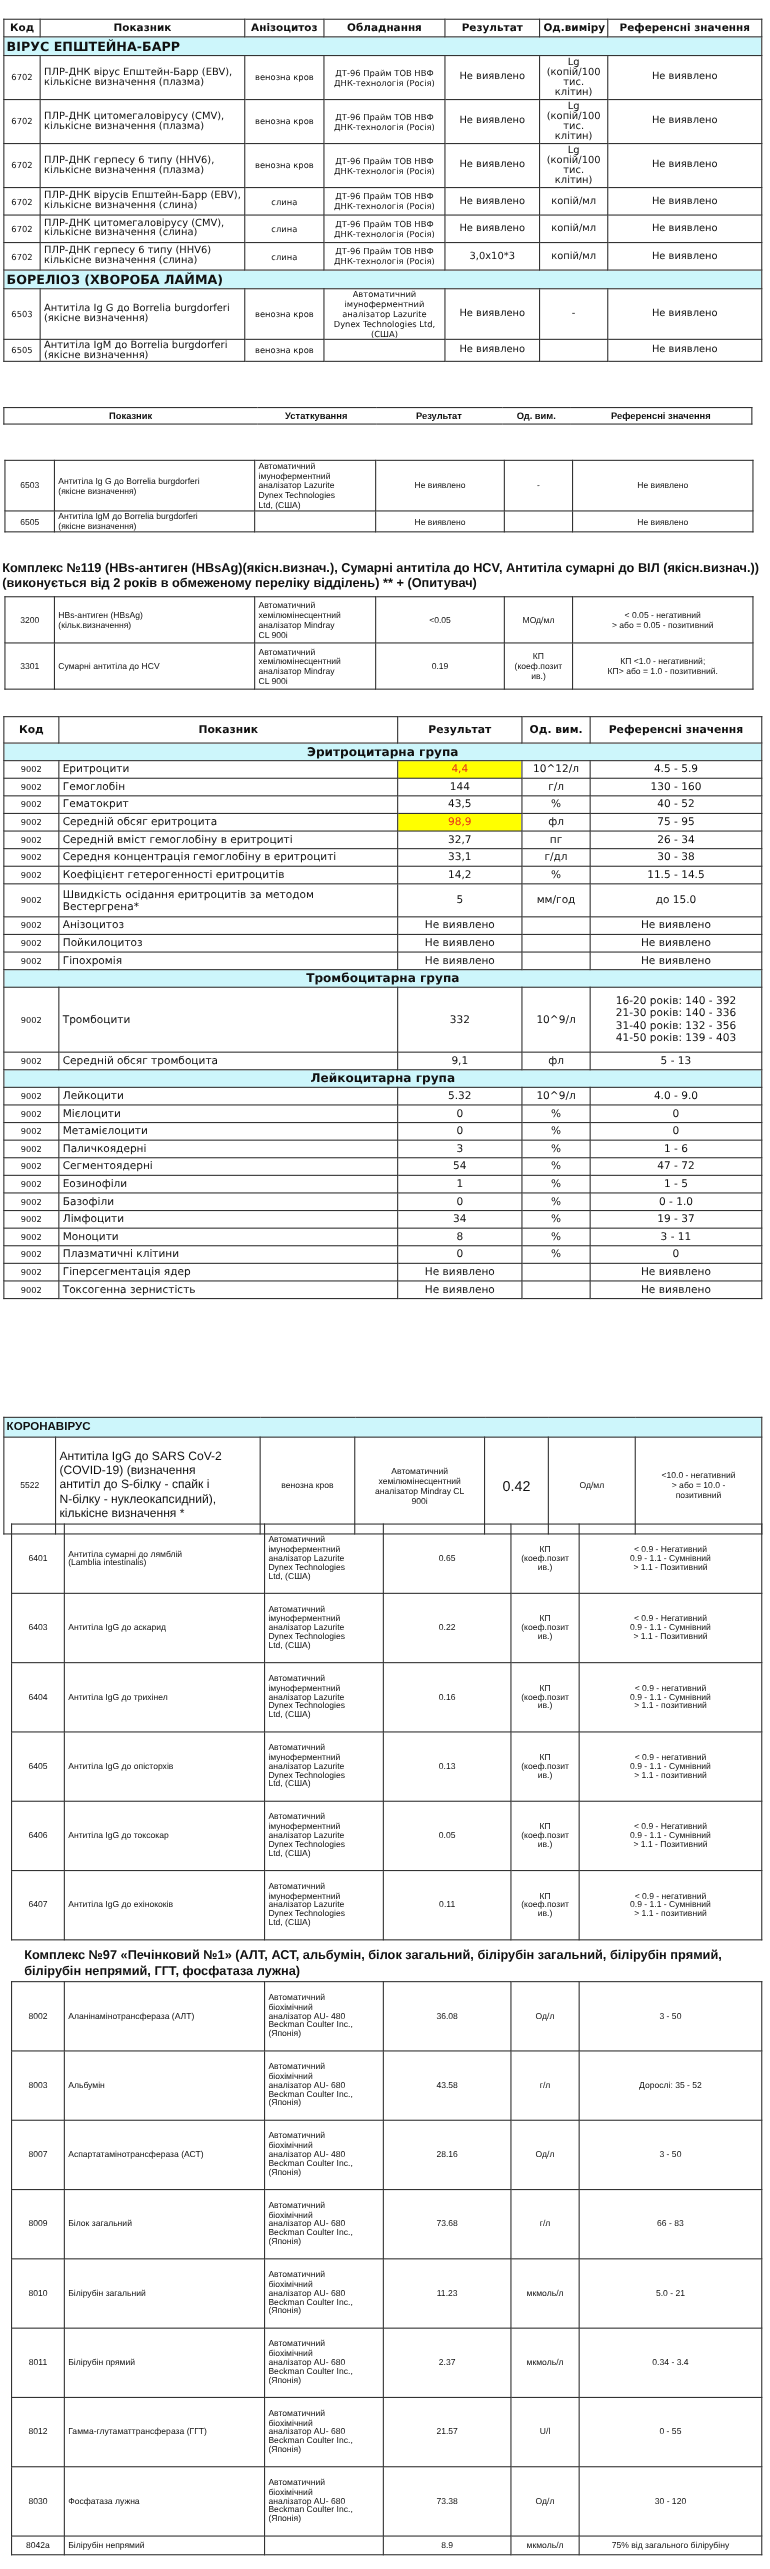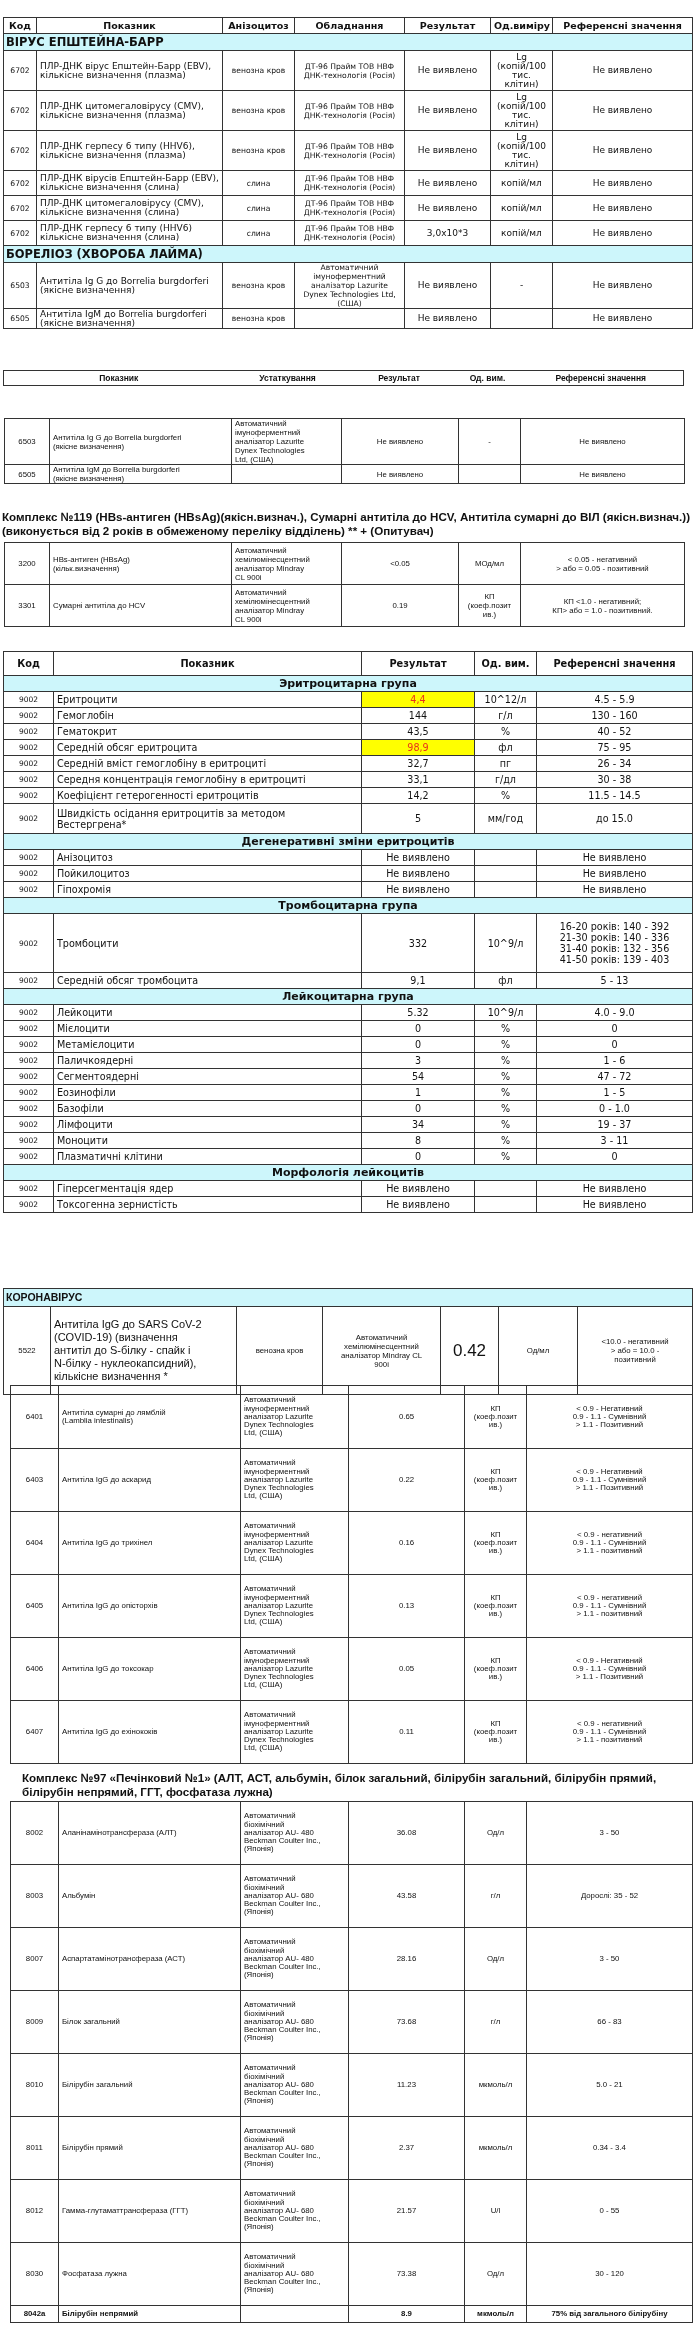--- a/index.html
+++ b/index.html
@@ -56,21 +56,21 @@
   #bcov td { font-size: 7.8px; line-height: 9px; }
 
   
   #bpar { left: 10px; top: 1385px; width: 682px; }
   #bpar td { font-size: 7.8px; line-height: 8.2px; height: 63px; }
 
   
   #t97 { left: 22px; top: 1771px; width: 680px; }
   #b97 { left: 10px; top: 1801px; width: 682px; }
   #b97 td { font-size: 7.8px; line-height: 8.2px; height: 63px; }
-  #b97 .last td { height: 17px; font-weight: bold; }
+  #b97 .last td { height: 17px; }
 </style>
 </head>
 <body>
 
 <table id="b1" class="blk cond">
   <colgroup>
     <col style="width:33px">
       <col style="width:186px">
       <col style="width:72px">
       <col style="width:110px">
@@ -361,23 +361,20 @@
         <td class="c ml">11.5 - 14.5</td>
       </tr>
       <tr style="height:30px">
         <td class="c kod">9002</td>
         <td class="l ml">Швидкість осідання еритроцитів за методом
 Вестергрена*</td>
         <td class="c">5</td>
         <td class="c">мм/год</td>
         <td class="c ml">до 15.0</td>
       </tr>
-      <tr class="sec">
-        <td colspan="5" class="sec-c">Дегенеративні зміни еритроцитів</td>
-      </tr>
       <tr style="">
         <td class="c kod">9002</td>
         <td class="l ml">Анізоцитоз</td>
         <td class="c">Не виявлено</td>
         <td class="c"></td>
         <td class="c ml">Не виявлено</td>
       </tr>
       <tr style="">
         <td class="c kod">9002</td>
         <td class="l ml">Пойкилоцитоз</td>
@@ -477,23 +474,20 @@
         <td class="c">8</td>
         <td class="c">%</td>
         <td class="c ml">3 - 11</td>
       </tr>
       <tr style="">
         <td class="c kod">9002</td>
         <td class="l ml">Плазматичні клітини</td>
         <td class="c">0</td>
         <td class="c">%</td>
         <td class="c ml">0</td>
-      </tr>
-      <tr class="sec">
-        <td colspan="5" class="sec-c">Морфологія лейкоцитів</td>
       </tr>
       <tr style="">
         <td class="c kod">9002</td>
         <td class="l ml">Гіперсегментація ядер</td>
         <td class="c">Не виявлено</td>
         <td class="c"></td>
         <td class="c ml">Не виявлено</td>
       </tr>
       <tr style="">
         <td class="c kod">9002</td>
@@ -524,21 +518,21 @@
     <td class="l ml" style="font-size:11px;line-height:13px">Антитіла IgG до SARS CoV-2
 (COVID-19) (визначення
 антитіл до S-білку - спайк і
 N-білку - нуклеокапсидний),
 кількісне визначення *</td>
     <td class="c">венозна кров</td>
     <td class="c ml">Автоматичний
 хемілюмінесцентний
 аналізатор Mindray CL
 900i</td>
-    <td class="c" style="font-size:17px">0.42</td>
+    <td class="c" style="font-size:13px">0.42</td>
     <td class="c">Од/мл</td>
     <td class="c ml">&lt;10.0 - негативний
 &gt; або = 10.0 -
 позитивний</td>
   </tr>
 </tbody>
   </table>
 
 <table id="bpar" class="blk arial">
   <colgroup>

